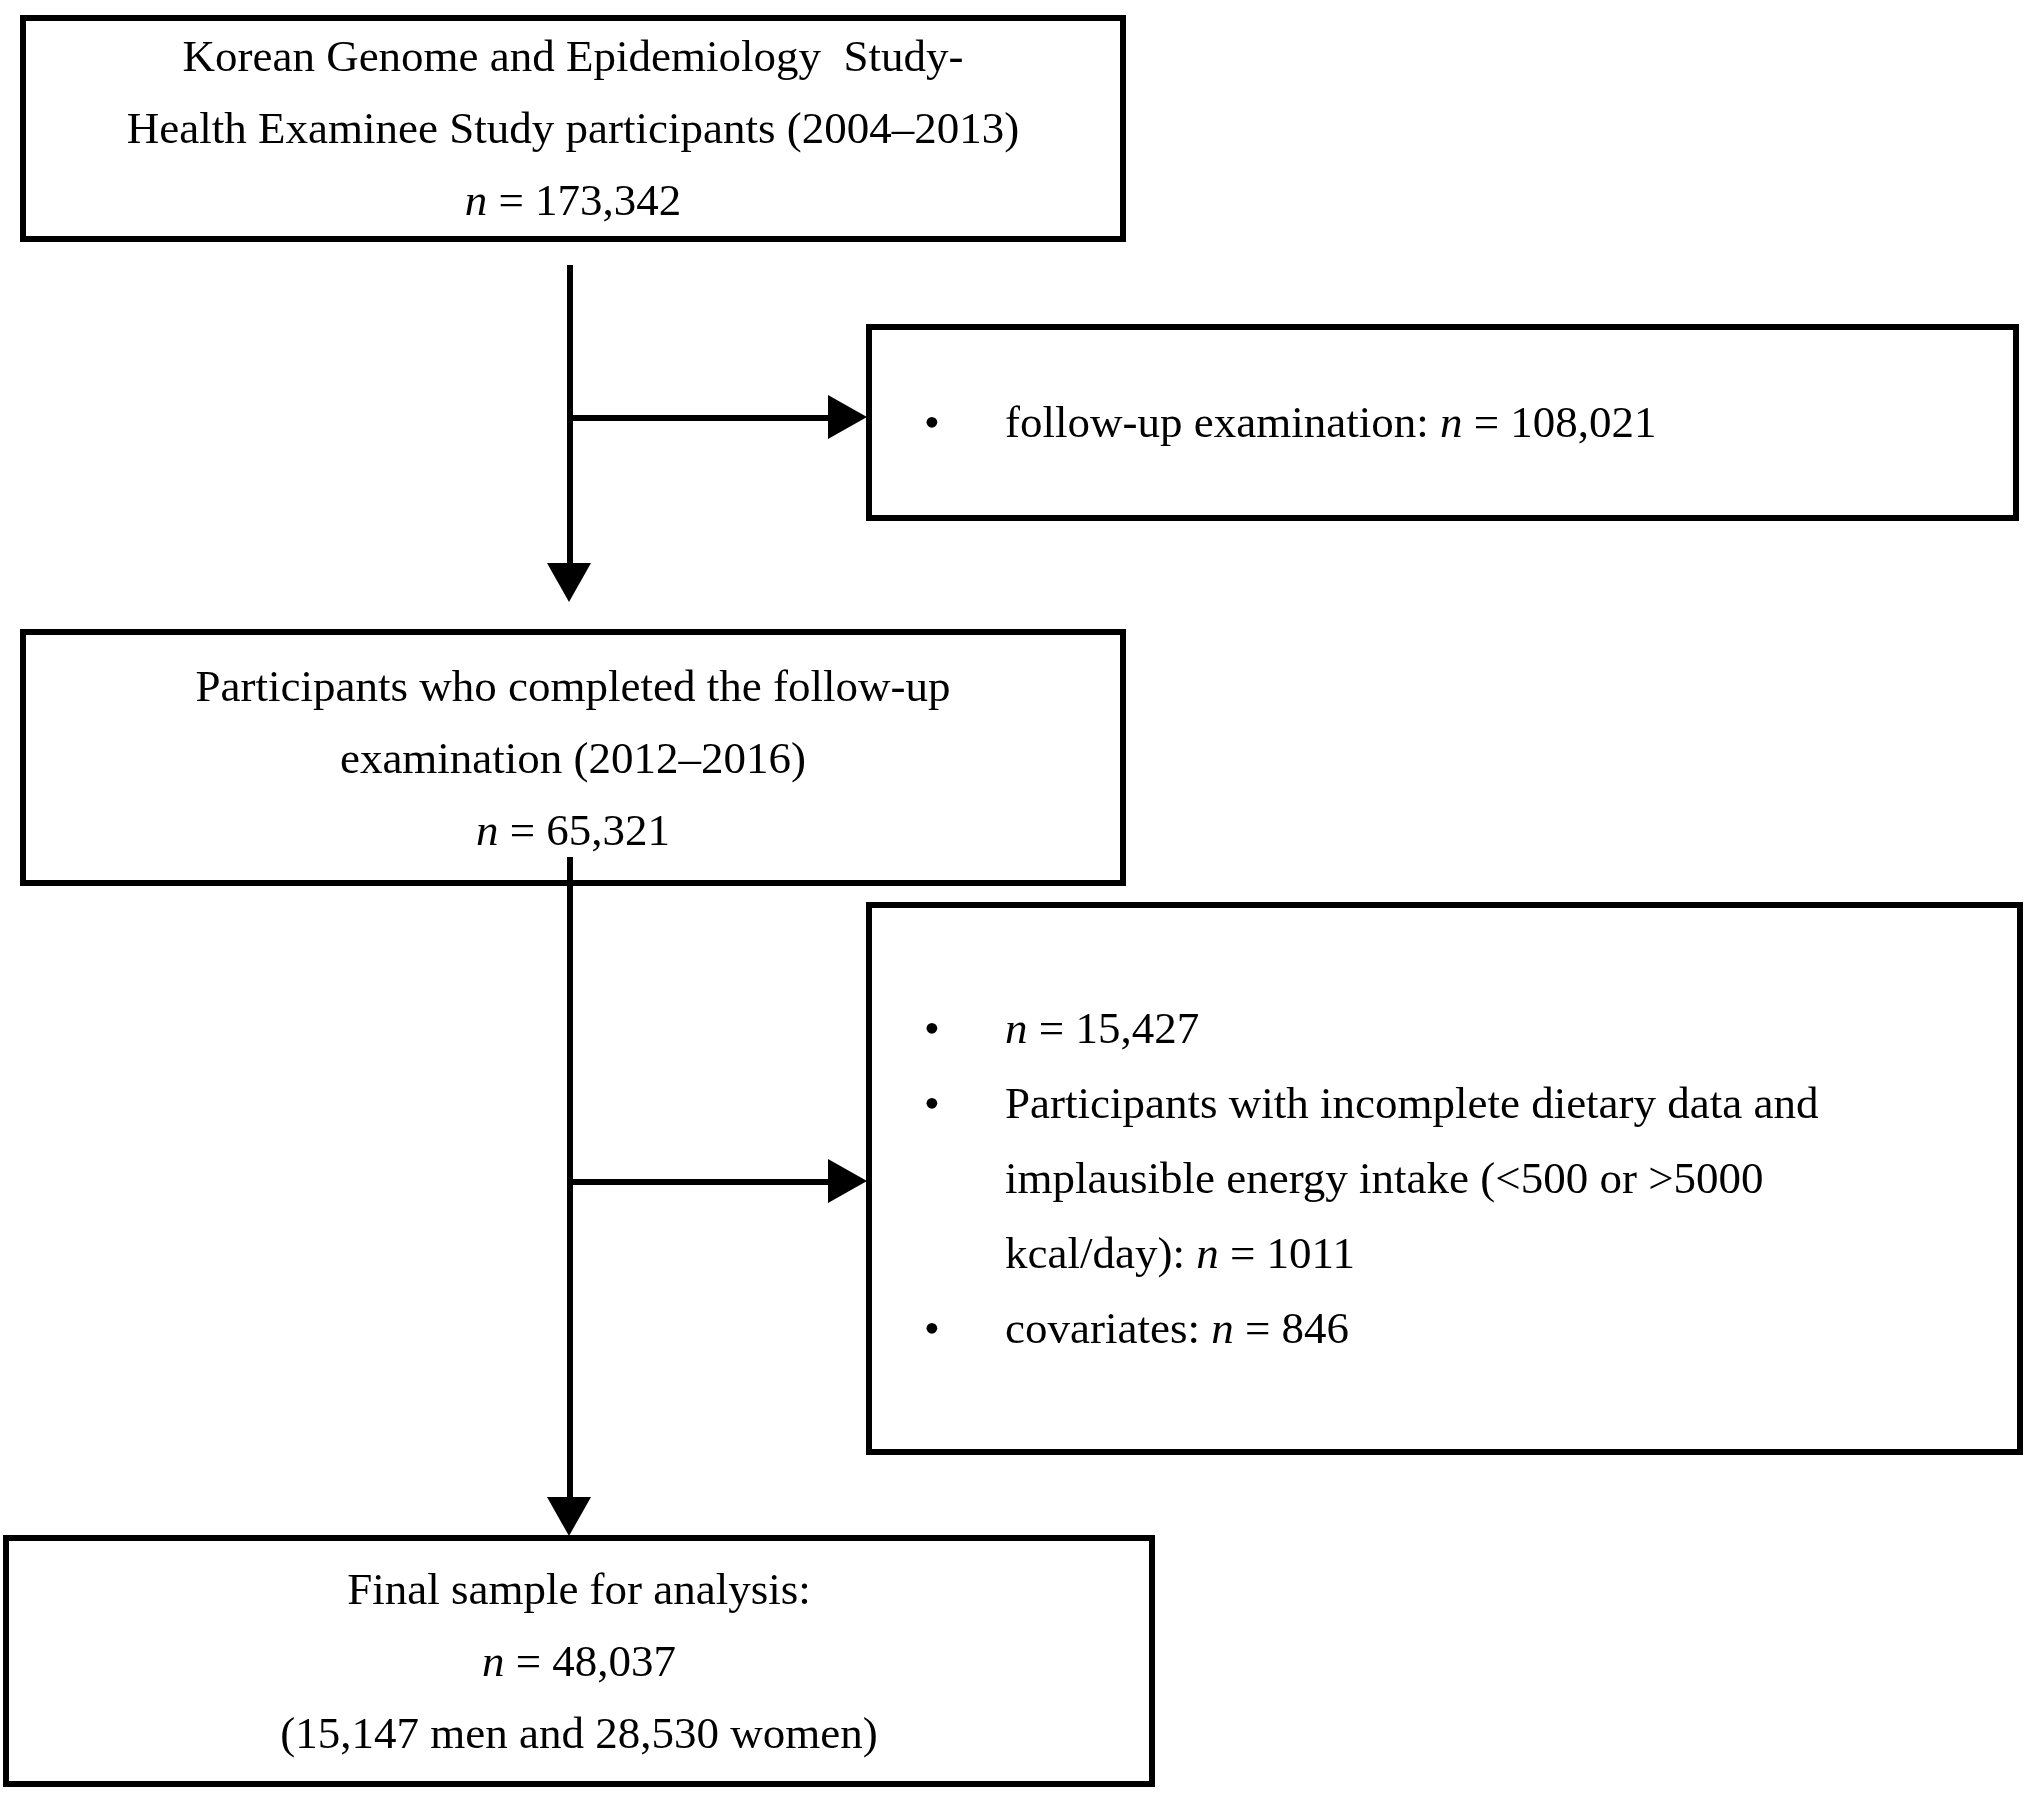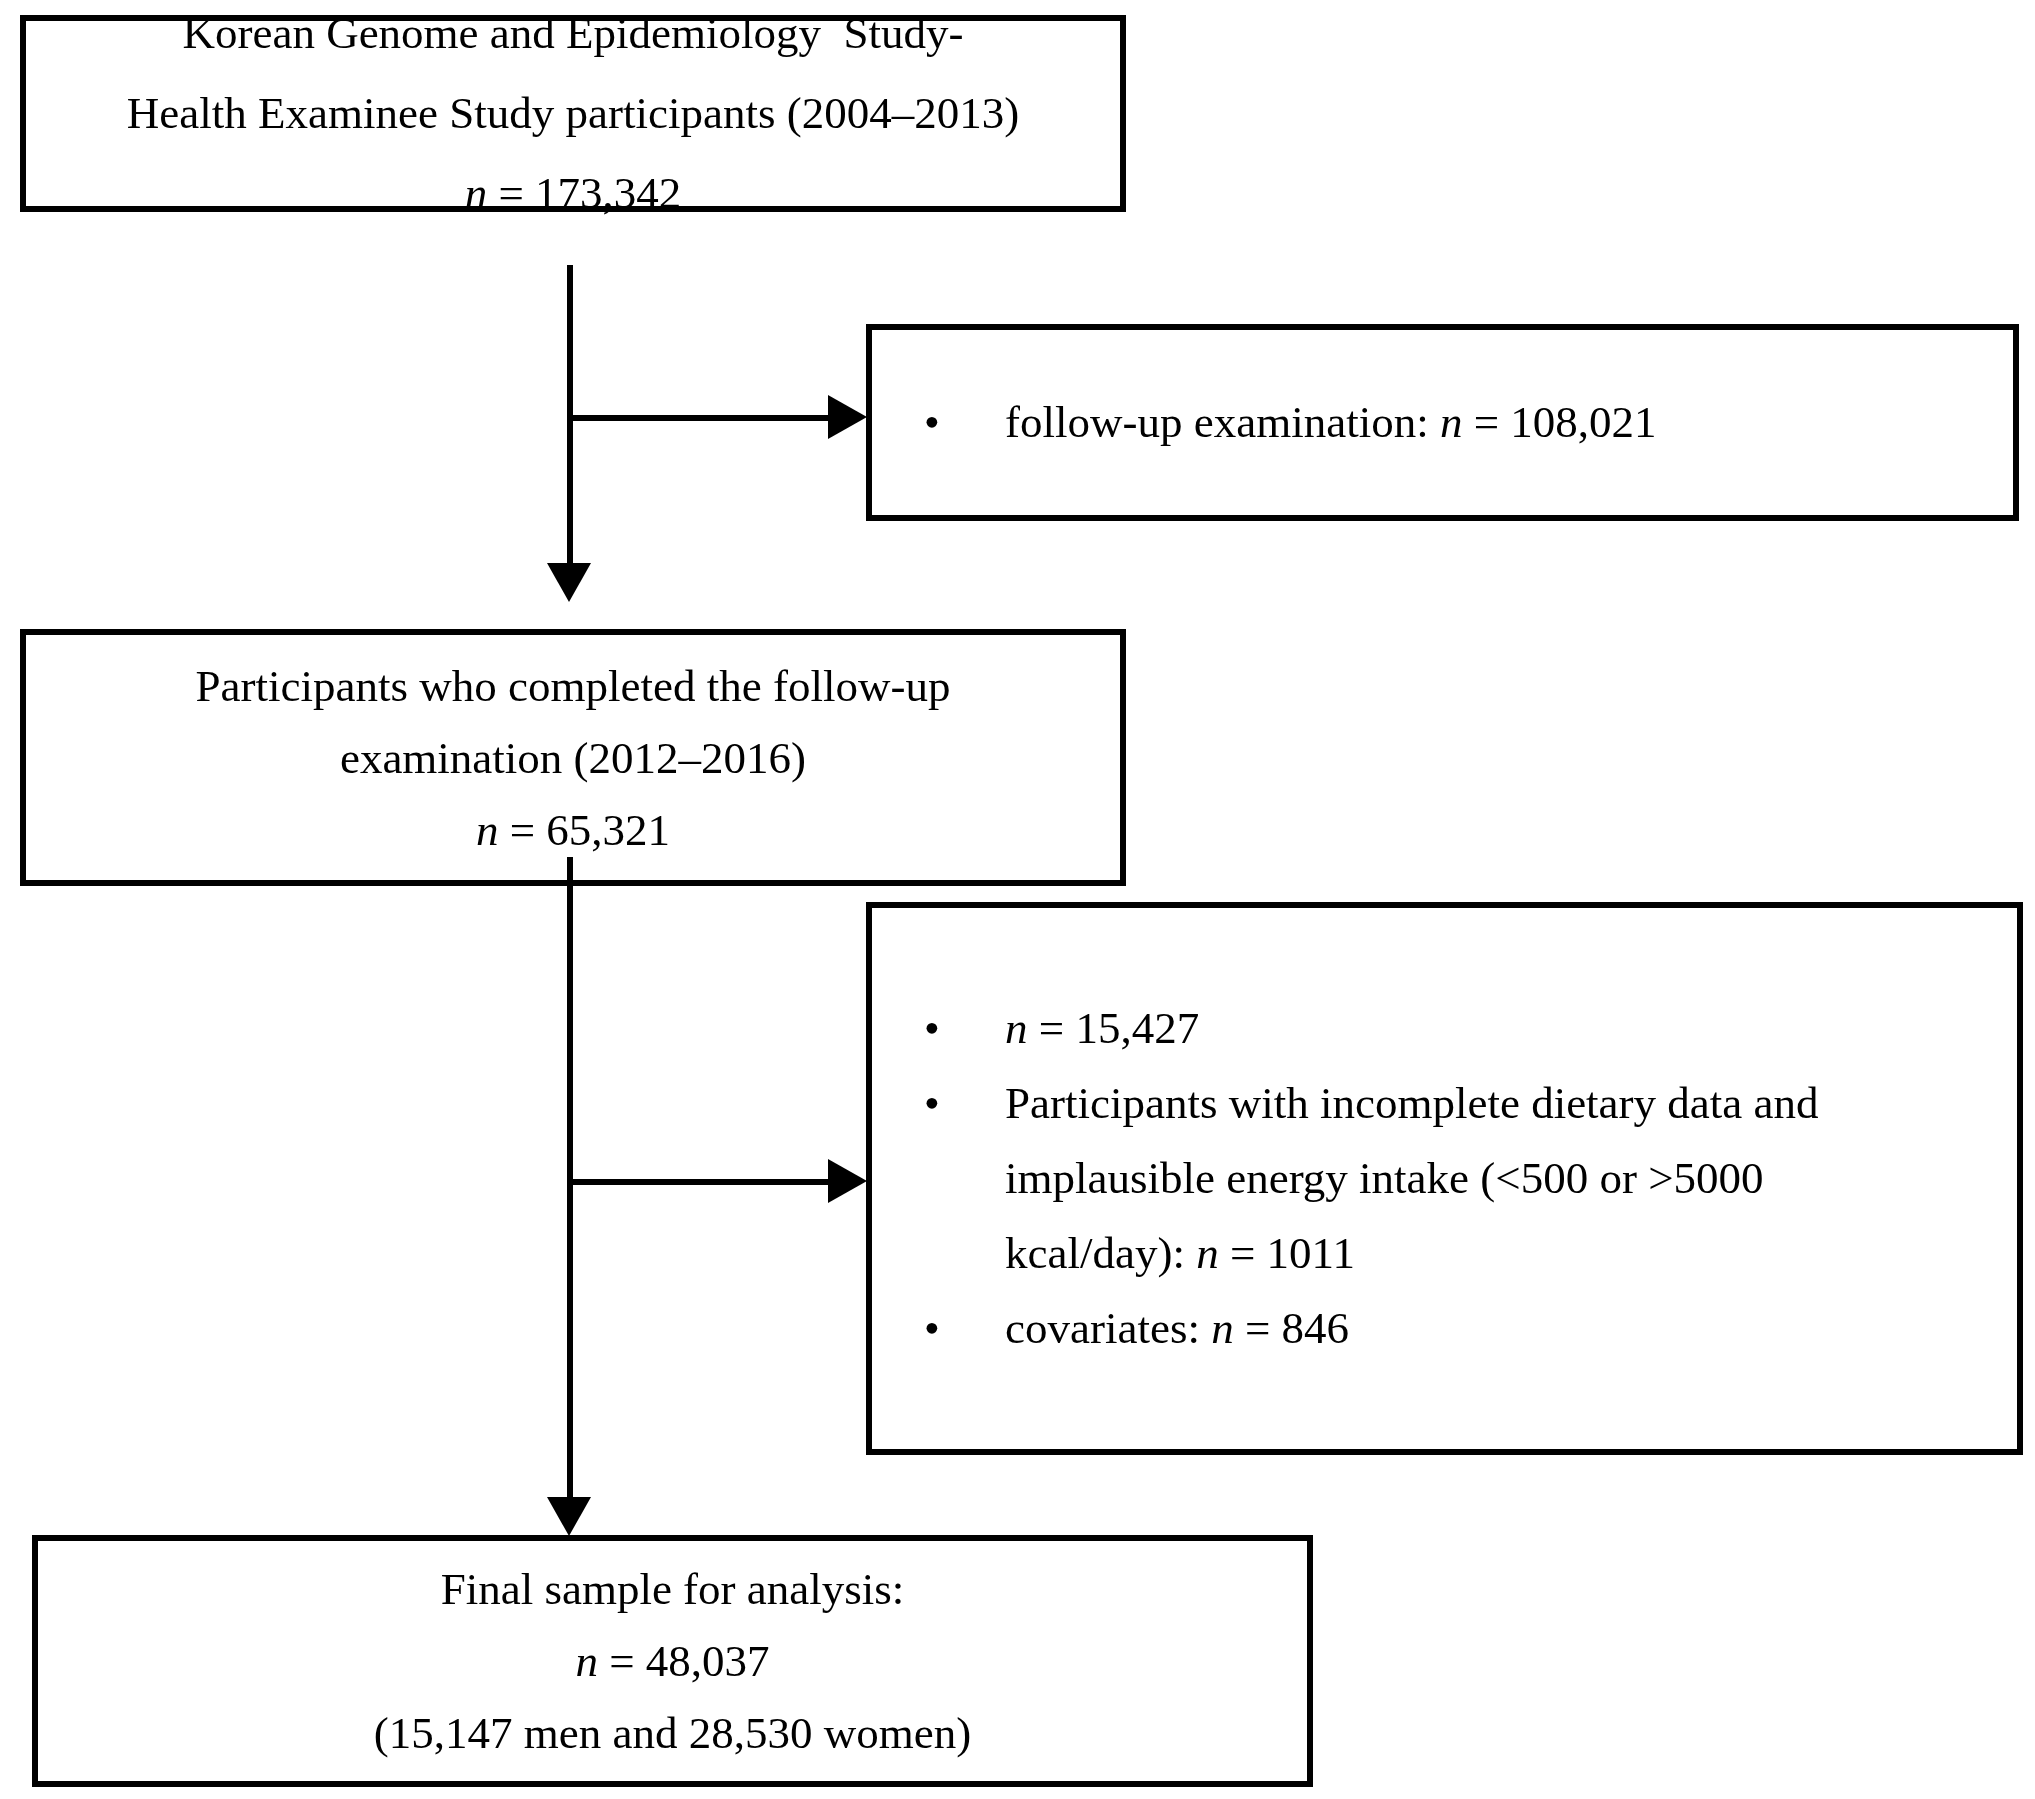--- a/index.html
+++ b/index.html
@@ -48,25 +48,25 @@
     border-top: 39px solid #000000;
   }
   .arrow-right {
     position: absolute;
     width: 0; height: 0;
     border-top: 22.7px solid transparent;
     border-bottom: 22.7px solid transparent;
     border-left: 39px solid #000000;
   }
   
-  #box-cohort    { left: 20px;   top: 14.7px;   width: 1106px; height: 197px; gap: 8px; }
+  #box-cohort    { left: 20px;   top: 14.7px;   width: 1106px; height: 227px; }
   #box-excl1     { left: 866px; top: 324px;  width: 1153px; height: 197px; }
   #box-completed { left: 20px;   top: 629px;  width: 1106px; height: 257px; }
   #box-excl2     { left: 866px; top: 902px; width: 1157px; height: 553px; }
-  #box-final     { left: 32px;   top: 1535px; width: 1281px; height: 252px; }
+  #box-final     { left: 3px;   top: 1535px; width: 1152px; height: 252px; }
   
   #vline-1       { left: 567px;  top: 265px;  width: 6px;   height: 301px; }
   #arrow-down-1  { left: 547px;  top: 563px; }
   #hline-1       { left: 567px;  top: 415px;  width: 261px; height: 6px; }
   #arrow-right-1 { left: 828px; top: 395px; }
   #vline-2       { left: 567px;  top: 857px; width: 6px;   height: 641px; }
   #arrow-down-2  { left: 547px;  top: 1497px; }
   #hline-2       { left: 567px;  top: 1179px; width: 261px; height: 6px; }
   #arrow-right-2 { left: 828px; top: 1159px; }
 </style>

